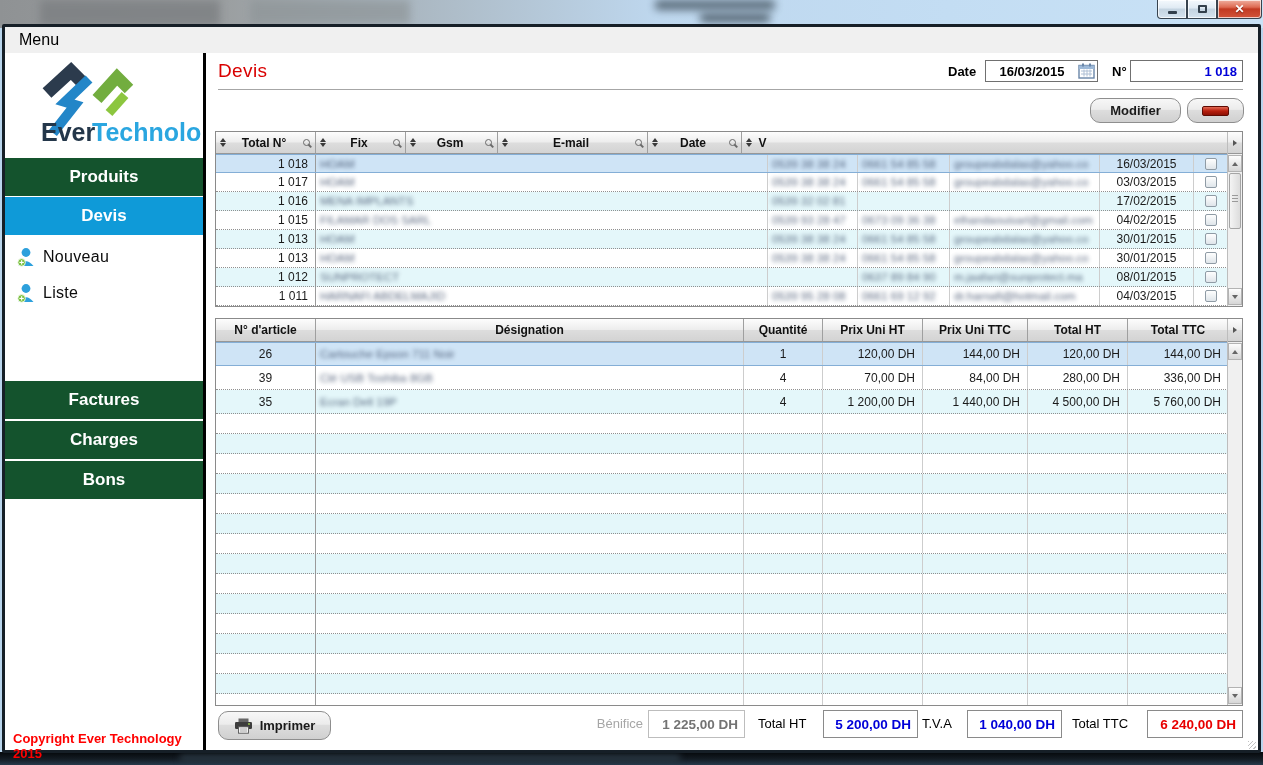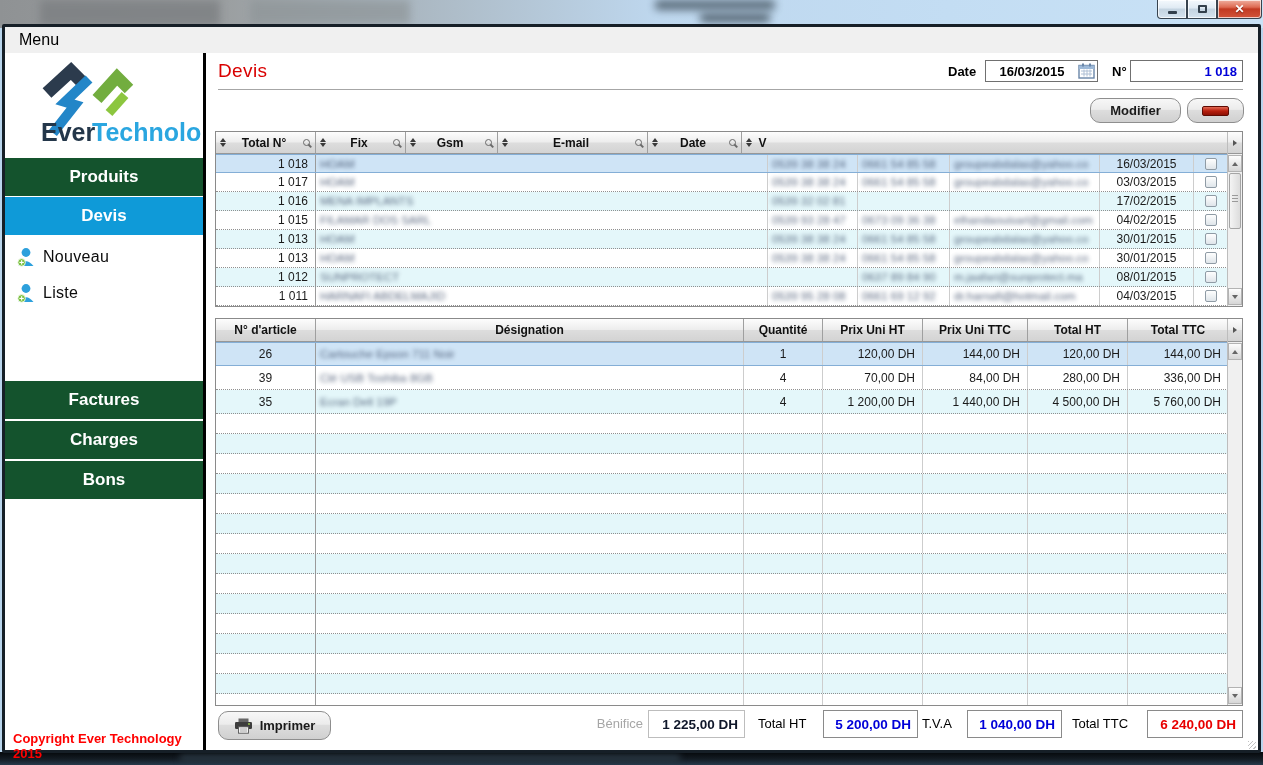--- a/index.html
+++ b/index.html
@@ -139,21 +139,21 @@
     background:linear-gradient(90deg,#f4f4f4,#dcdcdc); cursor:pointer; }
   .sthumb::after { content:''; position:absolute; left:2px; right:2px; top:45%; border-top:1px solid #9a9a9a; box-shadow:0 3px 0 #9a9a9a, 0 -3px 0 #9a9a9a; }
 
   
   .imprimer { position:absolute; left:12px; top:658px; width:113px; height:29px; gap:7px; }
   .flab2 { position:absolute; top:663px; font-weight:normal; font-size:13px; color:#000; }
   .benef-l { left:332px; width:105px; text-align:right; color:#a6a6a6; }
   .tht-l { left:552px; } .tva-l { left:716px; } .tttc-l { left:866px; }
   .valbox { position:absolute; top:657px; height:28px; border:1px solid #8a8a8a; background:#fff;
     display:flex; align-items:center; justify-content:flex-end; padding-right:6px; font-weight:bold; font-size:13.5px; }
-  .benef-b { left:442px; width:97px; border-color:#bdbdbd; color:#0f172a; }
+  .benef-b { left:442px; width:97px; border-color:#bdbdbd; color:#737373; }
   .tht-b { left:617px; width:95px; color:#0000d8; }
   .tva-b { left:761px; width:95px; color:#0000d8; }
   .tttc-b { left:941px; width:96px; color:#e80000; }
   .grip { position:absolute; right:2px; top:688px; width:8px; height:8px; opacity:.6;
     background:repeating-linear-gradient(135deg,#999 0 1px,transparent 1px 3px); }
 </style>
 </head>
 <body>
 
 <div class="screen">

